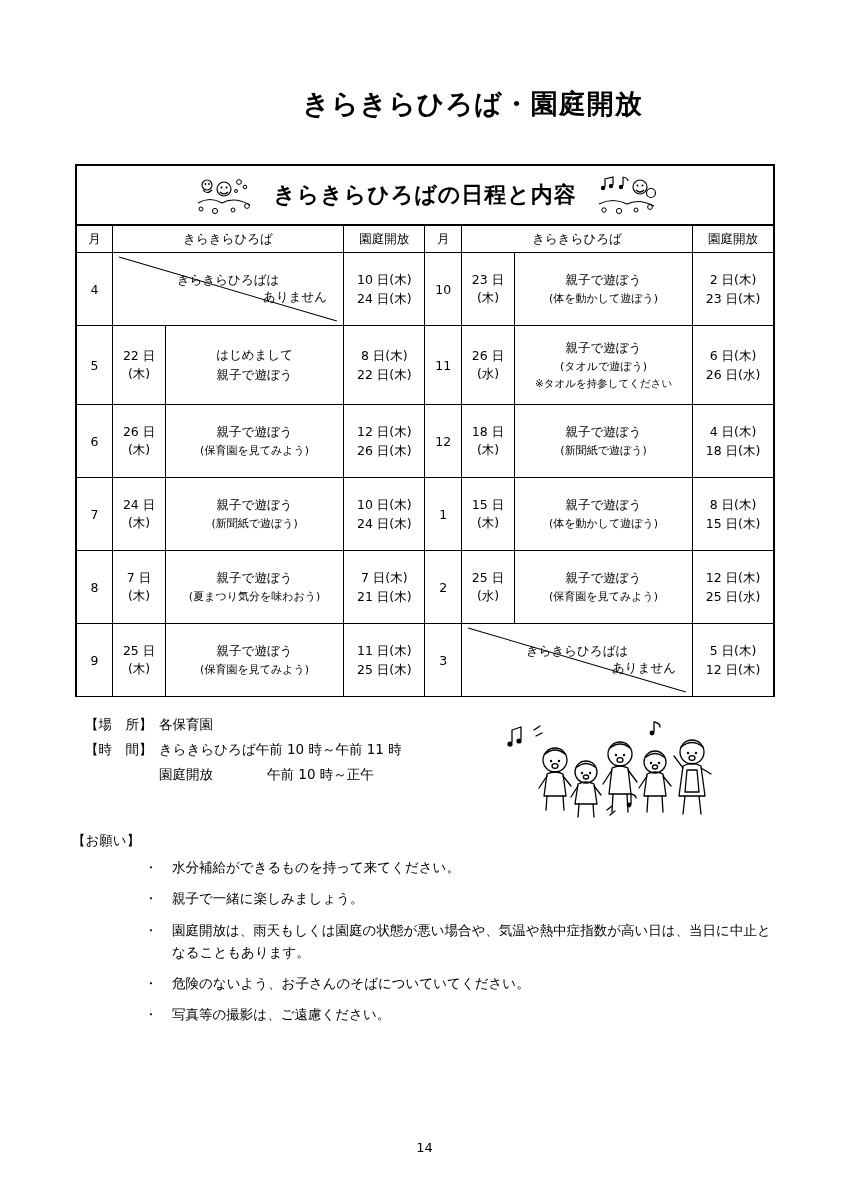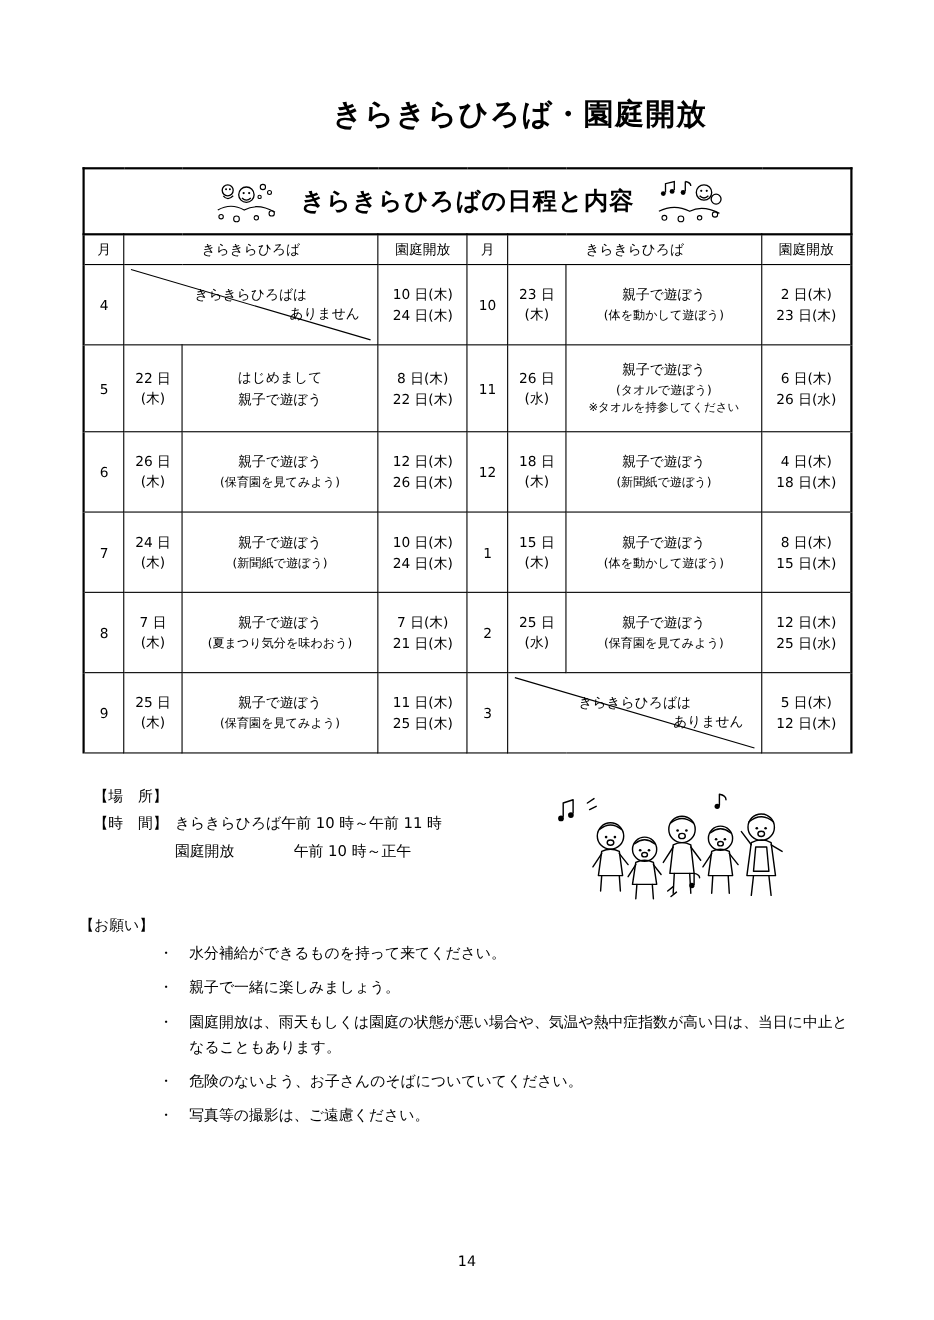--- a/index.html
+++ b/index.html
@@ -33,21 +33,21 @@
     font-weight: bold;
     letter-spacing: 1px;
     font-family: Liberation Sans, sans-serif;
     margin-left: 48px;
   }
 
   
   .schedule-wrap {
     position: absolute;
     left: 75px;
-    top: 152px;
+    top: 164px;
     width: 700px;
   }
   table.schedule {
     border-collapse: collapse;
     width: 700px;
     table-layout: fixed;
     font-family: "DejaVu Sans", "Liberation Sans", sans-serif;
   }
   table.schedule td, table.schedule th {
     border: 1px solid #000;
@@ -423,20 +423,21 @@
             <div>12 日(木)</div>
           </td>
         </tr>
       </tbody>
     </table>
   </div>
 
   <div class="info">
     <div class="info-row">
       <div class="info-label">【場　所】</div>
+      <div class="info-val">各保育園</div>
     </div>
     <div class="info-row">
       <div class="info-label">【時　間】</div>
       <div class="info-val">
         <span class="lbl">きらきらひろば</span><span>午前 10 時～午前 11 時</span>
       </div>
     </div>
     <div class="info-val2">
       <span class="lbl">園庭開放</span><span>午前 10 時～正午</span>
     </div>

